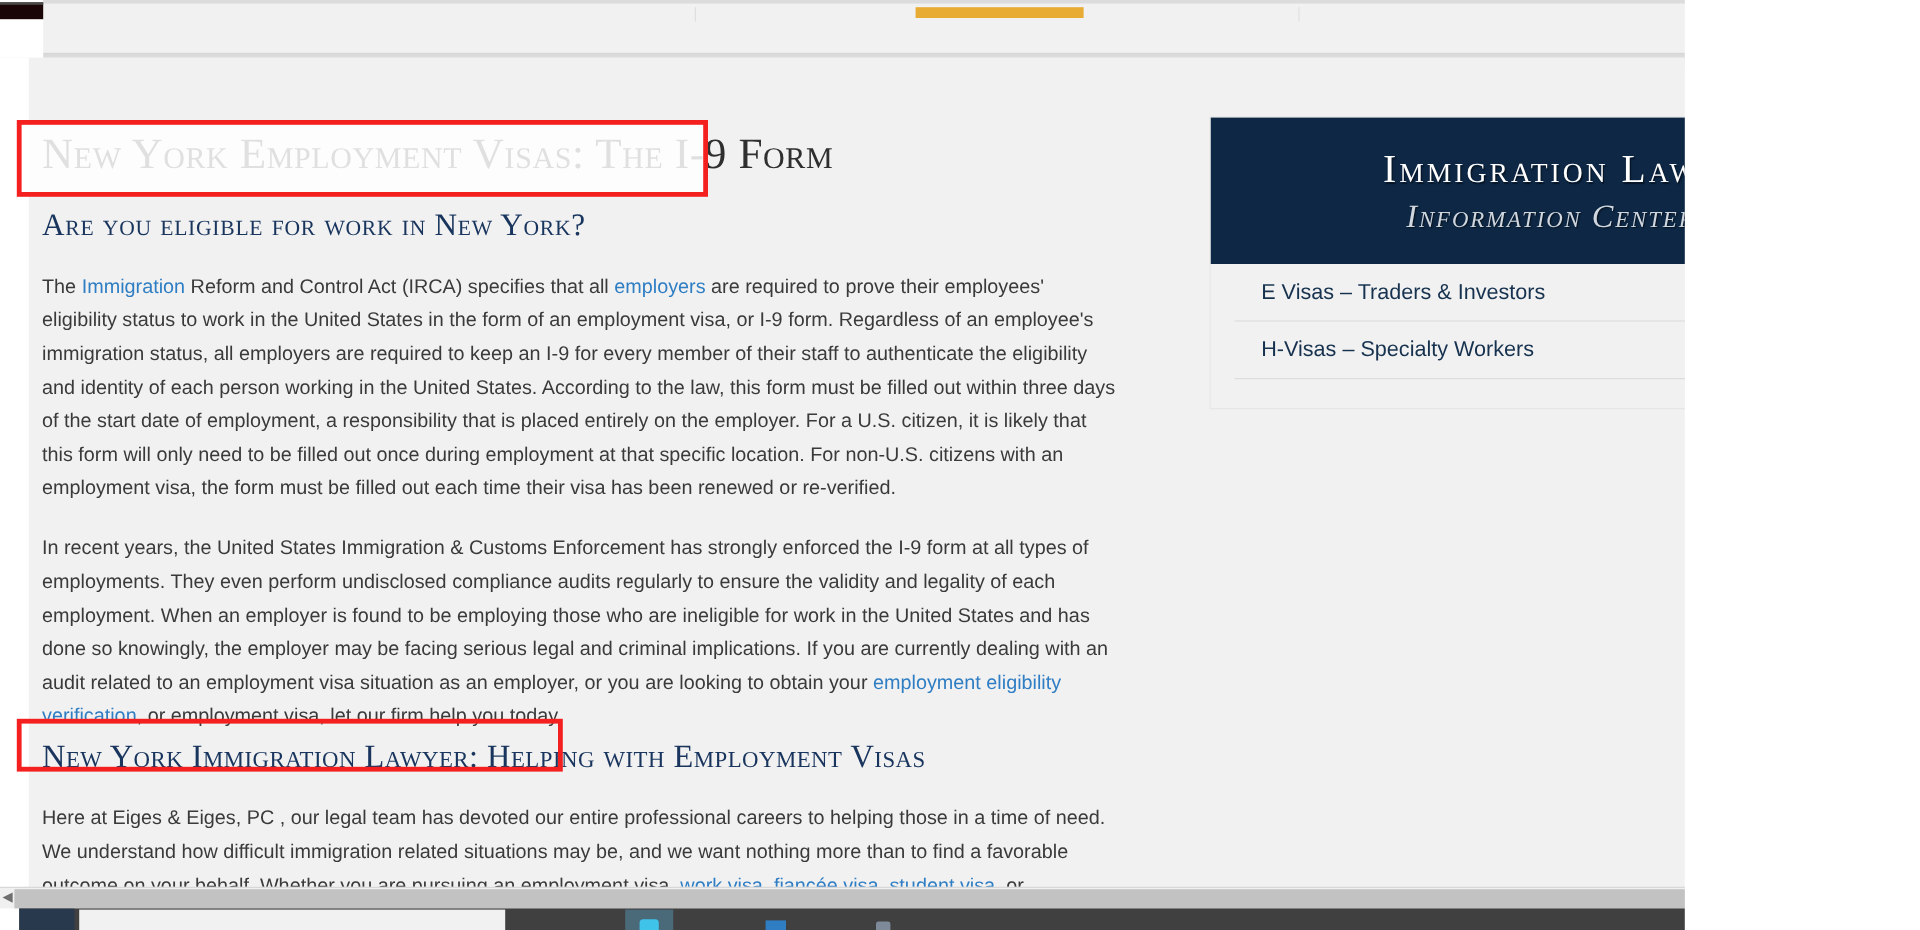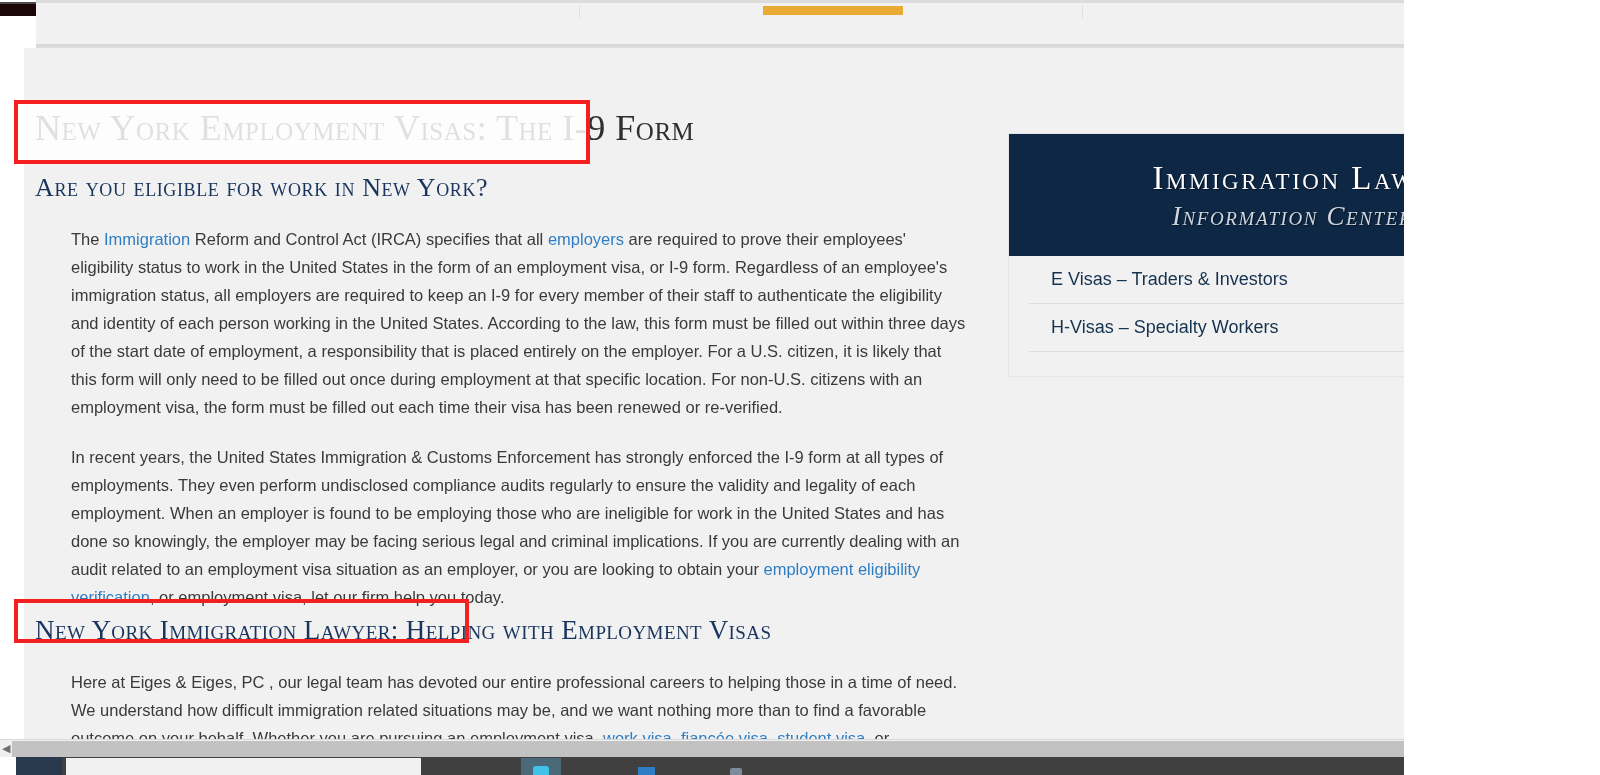--- a/index.html
+++ b/index.html
@@ -124,21 +124,20 @@
     margin-top: 22px;
     white-space: nowrap;
   }
 
   p.body-text {
     font-size: 16.5px;
     line-height: 28px;
     color: #3a3a3a;
     margin-top: 22px;
     width: 895px;
-    margin-left: 36px;
   }
   p.body-text a {
     color: #2f7ec4;
     text-decoration: none;
   }
 
   h2.section-title {
     font-family: "Liberation Serif", serif;
     font-variant: small-caps;
     font-size: 27px;
@@ -166,21 +165,20 @@
     width: 455px; height: 44px;
   }
 
   
   .sidebar {
     position: absolute;
     left: 985px; top: 50px;
     width: 550px;
     background: #f1f1f1;
     box-shadow: 0 0 0 1px #e6e6e6;
-    margin-top: 36px;
   }
   .sidebar-header {
     background: #0d2744;
     padding: 26px 0 24px 0;
     text-align: center;
   }
   .sidebar-header .l1 {
     font-family: "Liberation Serif", serif;
     font-variant: small-caps;
     font-size: 33px;

